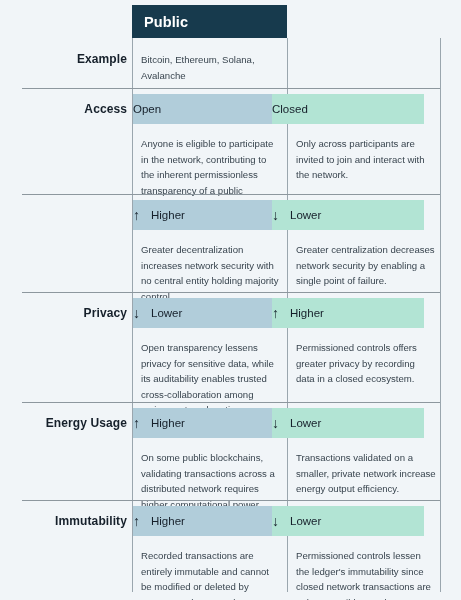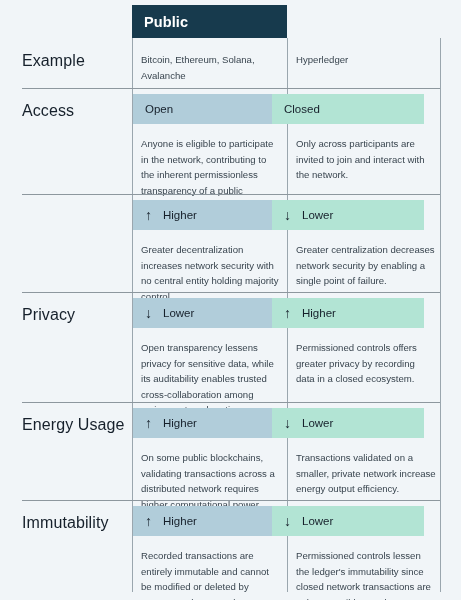--- a/index.html
+++ b/index.html
@@ -68,35 +68,36 @@
     top: 0;
     width: 418px;
     height: 1px;
     background: #8d979e;
   }
   .row-label {
     position: absolute;
     left: 22px;
     top: 14px;
     width: 105px;
-    font-size: 16px;
-    font-weight: normal;
+    font-size: 12px;
+    font-weight: bold;
     color: #16202b;
     letter-spacing: 0.1px;
+    text-align: right;
   }
 
   
   .band {
     position: absolute;
     top: 6px;
     height: 30px;
     display: flex;
     align-items: center;
     box-sizing: border-box;
-    padding-left: 12px;
+    padding-left: 0;
     font-size: 11.5px;
     color: #16202b;
   }
   .band.public  { left: 133px; width: 154px; background: #b1cdda; }
   .band.private { left: 272px; width: 152px; background: #b2e4d4; }
   .band .arrow {
     display: inline-block;
     width: 14px;
     font-size: 14px;
     line-height: 1;
@@ -126,21 +127,20 @@
   <div class="col-rule right" style="height: 554px;"></div>
 
   <div class="header-row">
     <div class="header-cell public">Public</div>
   </div>
 
   <div id="rows-container">
       <div class="row" style="top: 38px; height: 50px;">
         <div class="row-label">Example</div>
         <div class="desc public" style="top: 14px;">Bitcoin, Ethereum, Solana, Avalanche</div>
-        <div class="desc private" style="top: 14px;">Hyperledger</div>
       </div>
       <div class="row" style="top: 88px; height: 106px;">
         <div class="row-divider"></div>
         <div class="row-label">Access</div>
         <div class="band public">
           <span class="band-text" style="margin-left: 0px;">Open</span>
         </div>
         <div class="desc public" style="top: 48px;">Anyone is eligible to participate in the network, contributing to the inherent permissionless transparency of a public blockchain.</div>
         <div class="band private">
           <span class="band-text" style="margin-left: 0px;">Closed</span>

